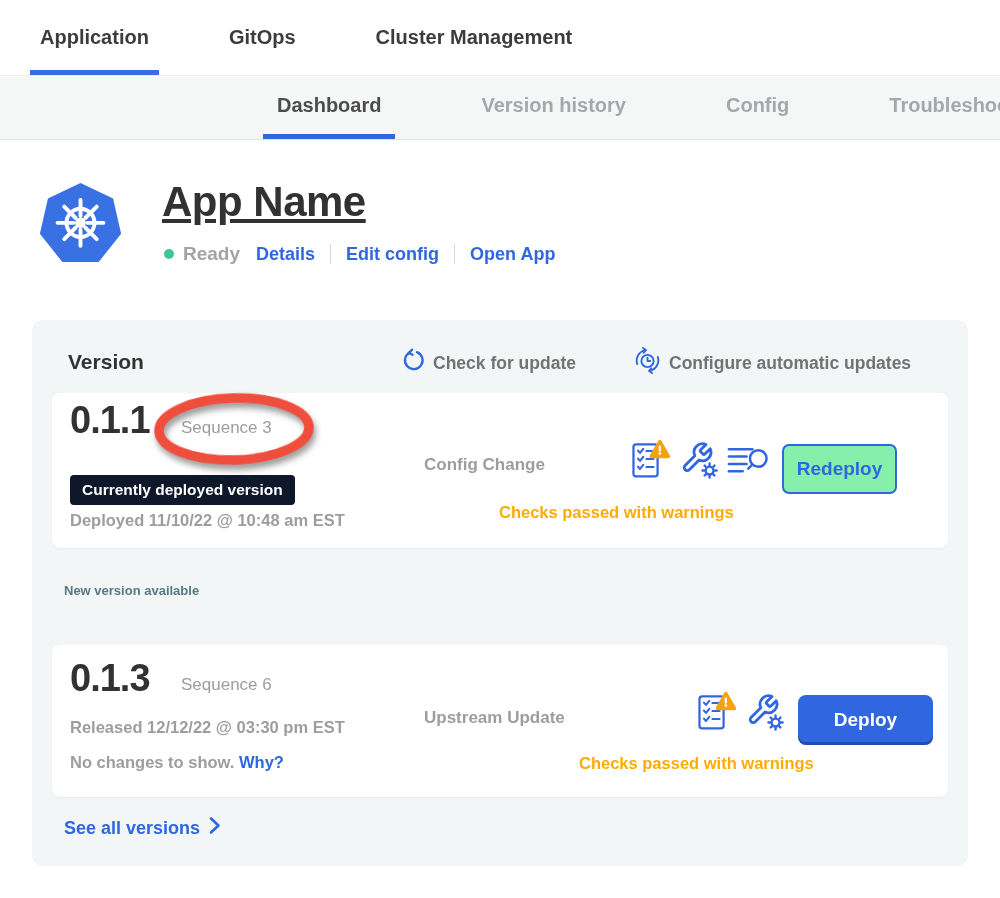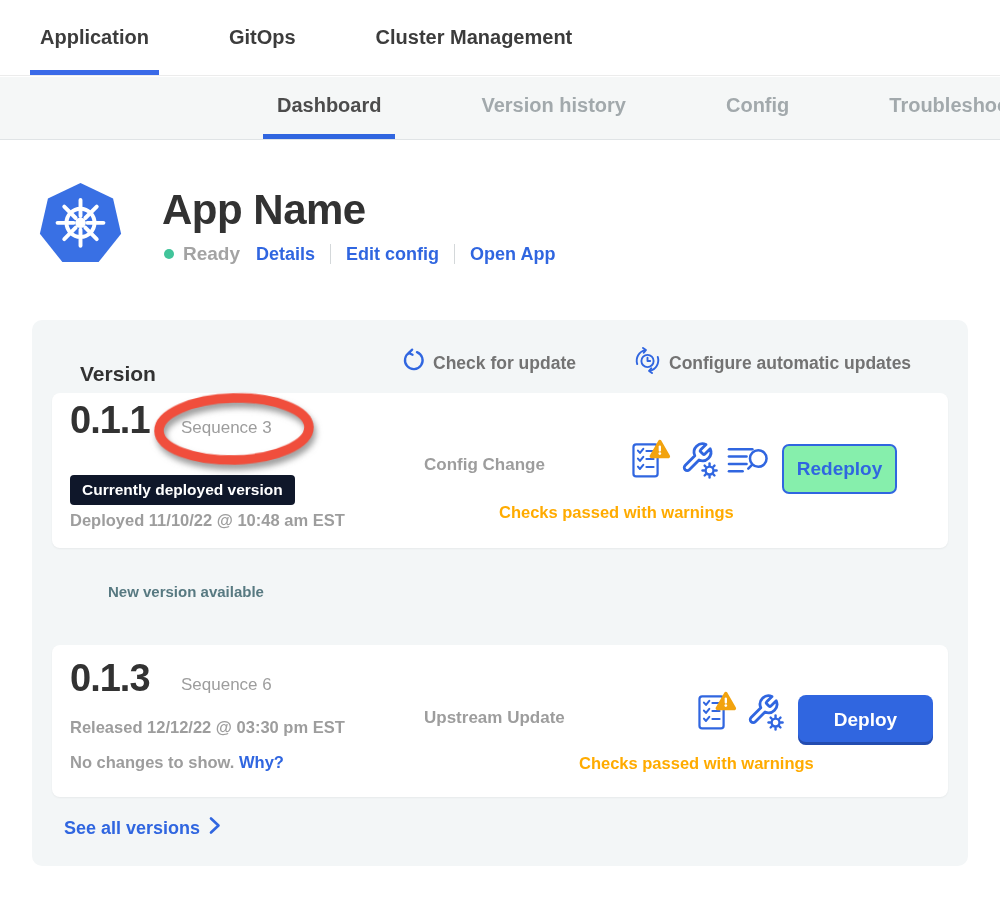--- a/index.html
+++ b/index.html
@@ -16,22 +16,22 @@
   
   .subnav { position:absolute; top:77px; left:0; width:100%; height:63px; background:#f5f7f7;
             border-bottom:1px solid #e0e4e6; display:flex; align-items:stretch; padding-left:263px;justify-content:space-between; }
   .subnav-tab { display:flex; align-items:center; padding:0 14px; margin-right:72px;
                 font-size:20px; font-weight:700; color:#a2a9ac; border-bottom:5px solid transparent;
                 white-space:nowrap; cursor:pointer; }
   .subnav-tab.active { color:#4c4c4c; border-bottom-color:#3066e0; }
 
   
   .k8s-logo { position:absolute; left:38px; top:178px; }
-  .app-title { position:absolute; left:162px; top:186px; font-size:42px; font-weight:700;
-               color:#323232; letter-spacing:-0.5px; }
+  .app-title { position:absolute; left:162px; top:178px; font-size:42px; font-weight:700;
+               color:#323232; letter-spacing:-0.5px;text-decoration:underline; }
   .status-row { position:absolute; left:164px; top:243px; display:flex; align-items:center; }
   .status-dot { width:10px; height:10px; border-radius:50%; background:#41c49a; margin-right:9px; }
   .status-text { font-size:19px; font-weight:700; color:#a3a3a3; margin-right:16px; }
   .hdr-link { font-size:18px; font-weight:700; color:#3066e0; cursor:pointer; text-decoration:none; }
   .hdr-divider { width:1px; height:20px; background:#d4d8da; margin:0 15px; }
 
   
   .version-card { position:absolute; left:32px; top:320px; width:936px; height:546px;
                   background:#f3f6f7; border-radius:10px; }
   .version-heading { position:absolute; left:32px; top:26px; font-size:21px; font-weight:700; color:#323232; }
@@ -76,22 +76,22 @@
   .vcard.available .checks-status { left:527px; top:109px; }
 
   .btn { position:absolute; height:50px; border-radius:7px; font-size:19px; font-weight:700;
          display:flex; align-items:center; justify-content:center; cursor:pointer;
          font-family:"Liberation Sans", sans-serif; }
   .btn.redeploy { left:730px; top:51px; width:115px; background:#86efac; color:#3066e0;
                   border:2px solid #3066e0; }
   .btn.deploy { left:746px; top:50px; width:135px; background:#3066e0; color:#fff; border:none;
                 border-radius:8px; box-shadow:inset 0 -3px 0 rgba(18,41,110,0.42); }
 
-  .new-version-heading { position:absolute; left:32px; top:263px; font-size:15px;
-                         font-weight:700; color:#577981;margin-left:44px; }
+  .new-version-heading { position:absolute; left:32px; top:263px; font-size:13px;
+                         font-weight:700; color:#577981; }
   .see-all { position:absolute; left:32px; top:496px; display:flex; align-items:center; gap:9px;
              color:#3066e0; font-size:18px; font-weight:700; cursor:pointer; }
 
   
   .annotation-ellipse { position:absolute; left:150px; top:390px; width:168px; height:80px;
                         pointer-events:none; transform:rotate(-1.5deg); z-index:5; }
   .annotation-ellipse svg { filter:drop-shadow(2px 5px 3px rgba(70,70,70,0.55)); overflow:visible; }
 
   .blue-icon { color:#3066e0; }
 </style>
@@ -136,21 +136,21 @@
     <span class="status-dot"></span>
     <span class="status-text">Ready</span>
     <a class="hdr-link">Details</a>
     <span class="hdr-divider"></span>
     <a class="hdr-link">Edit config</a>
     <span class="hdr-divider"></span>
     <a class="hdr-link">Open App</a>
   </div>
 
   <section class="version-card">
-    <h2 class="version-heading" style="margin:16px">Version</h2>
+    <h2 class="version-heading" style="margin:4px">Version</h2>
 
     <div class="update-link check">
       <span class="blue-icon">
         <svg width="23" height="23" viewBox="0 0 24 24" fill="none" stroke="currentColor" stroke-width="2.4" stroke-linecap="round" stroke-linejoin="round" style="overflow:visible">
           <path d="M8.1 3.6 A 9.2 9.2 0 1 0 15.6 3.2"></path>
           <polyline points="10.6,0.7 7.1,4.1 11,6"></polyline>
         </svg>
       </span>
       <span>Check for update</span>
     </div>

